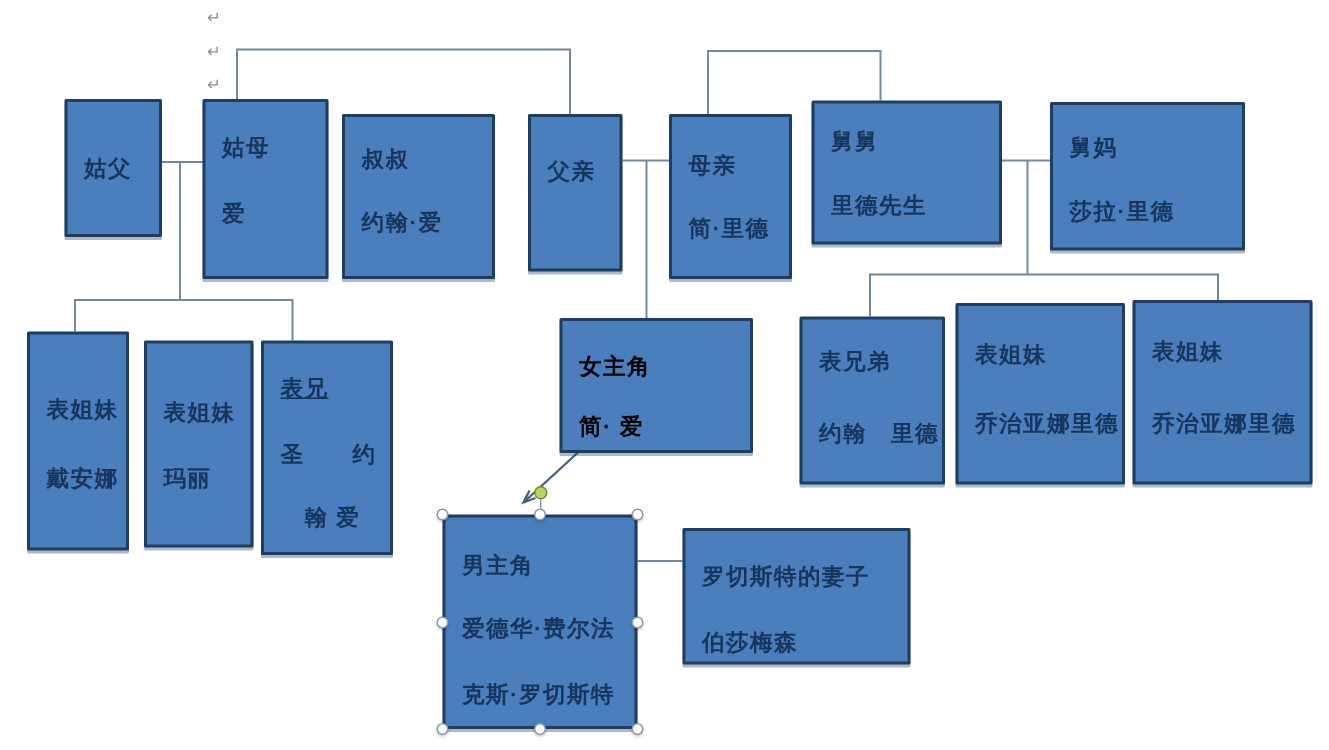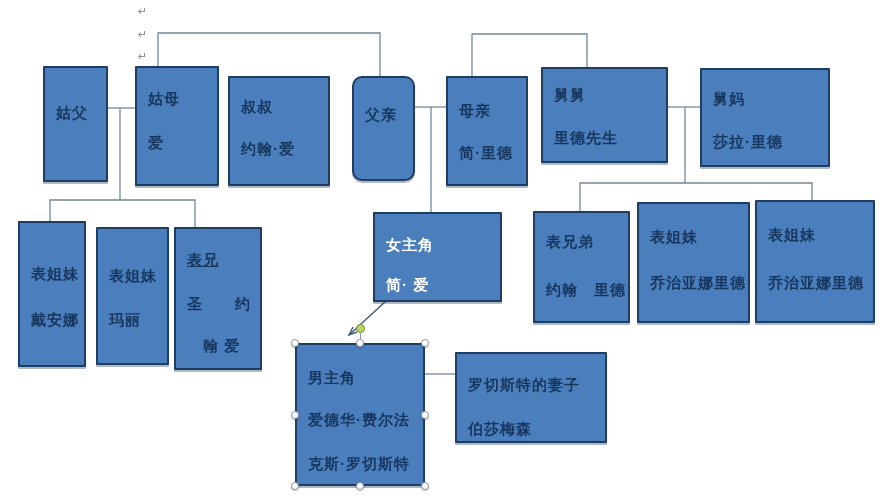--- a/index.html
+++ b/index.html
@@ -11,21 +11,21 @@
   #connector-layer{position:absolute;left:0;top:0;z-index:1;}
   .node{
     position:absolute;box-sizing:border-box;z-index:2;
     background:var(--fill);border:2px solid var(--border);border-radius:1px;
     box-shadow:0 2px 0 rgba(23,54,93,.35);
   }
   .node .tline{
     position:absolute;left:11px;right:4px;font-size:15px;font-weight:bold;
     color:var(--text);letter-spacing:1px;white-space:pre;line-height:18px;
   }
-  .node.white-text .tline{color:#ffffff;font-weight:bold;}
+  .node.white-text .tline{color:#000000;font-weight:bold;}
   .handle{
     position:absolute;width:8px;height:8px;border-radius:50%;z-index:6;
     background:#ffffff;border:1px solid #8d9aa8;box-shadow:0 1px 2px rgba(0,0,0,.25);
     box-sizing:border-box;
   }
   .rot-stem{position:absolute;width:1px;background:#8d9aa8;z-index:5;}
   .rot-handle{
     position:absolute;width:9px;height:9px;border-radius:50%;z-index:6;
     background:#b9d46a;border:1px solid #6f8f2f;box-sizing:border-box;
   }
@@ -47,32 +47,32 @@
       <polyline points="415,107 446,107" fill="none" stroke="#73879b" stroke-width="1.3"></polyline>
       <polyline points="431,107 431,212" fill="none" stroke="#73879b" stroke-width="1.3"></polyline>
       <polyline points="668,107 700,107" fill="none" stroke="#73879b" stroke-width="1.3"></polyline>
       <polyline points="685,107 685,183" fill="none" stroke="#73879b" stroke-width="1.3"></polyline>
       <polyline points="580,211 580,183 812,183 812,200" fill="none" stroke="#73879b" stroke-width="1.3"></polyline>
       <polyline points="425,374 455,374" fill="none" stroke="#73879b" stroke-width="1.3"></polyline>
       <polyline points="386,301 349,335" fill="none" stroke="#46607a" stroke-width="1.5"></polyline>
       <polyline points="357,332 349,335 353,327" fill="none" stroke="#46607a" stroke-width="1.5"></polyline>
     </svg>
   <div id="nodes-layer">
-      <div class="node" style="left: 43px; top: 66px; width: 65px; height: 116px;">
+      <div class="node" style="left: 43px; top: 66px; width: 65px; height: 92px;">
         <div class="tline" style="top: 36px;">姑父</div>
       </div>
       <div class="node" style="left: 135px; top: 66px; width: 84px; height: 120px;">
         <div class="tline" style="top: 22px;">姑母</div>
         <div class="tline" style="top: 66px;">爱</div>
       </div>
       <div class="node" style="left: 228px; top: 76px; width: 102px; height: 110px;">
         <div class="tline" style="top: 20px;">叔叔</div>
         <div class="tline" style="top: 62px;">约翰·爱</div>
       </div>
-      <div class="node" style="left: 352px; top: 76px; width: 63px; height: 105px; border-radius: 10px;">
+      <div class="node" style="left: 352px; top: 76px; width: 63px; height: 105px;">
         <div class="tline" style="top: 28px;">父亲</div>
       </div>
       <div class="node" style="left: 446px; top: 76px; width: 82px; height: 110px;">
         <div class="tline" style="top: 24px;">母亲</div>
         <div class="tline" style="top: 66px;">简·里德</div>
       </div>
       <div class="node" style="left: 541px; top: 67px; width: 127px; height: 96px;">
         <div class="tline" style="top: 17px;">舅舅</div>
         <div class="tline" style="top: 60px;">里德先生</div>
       </div>

